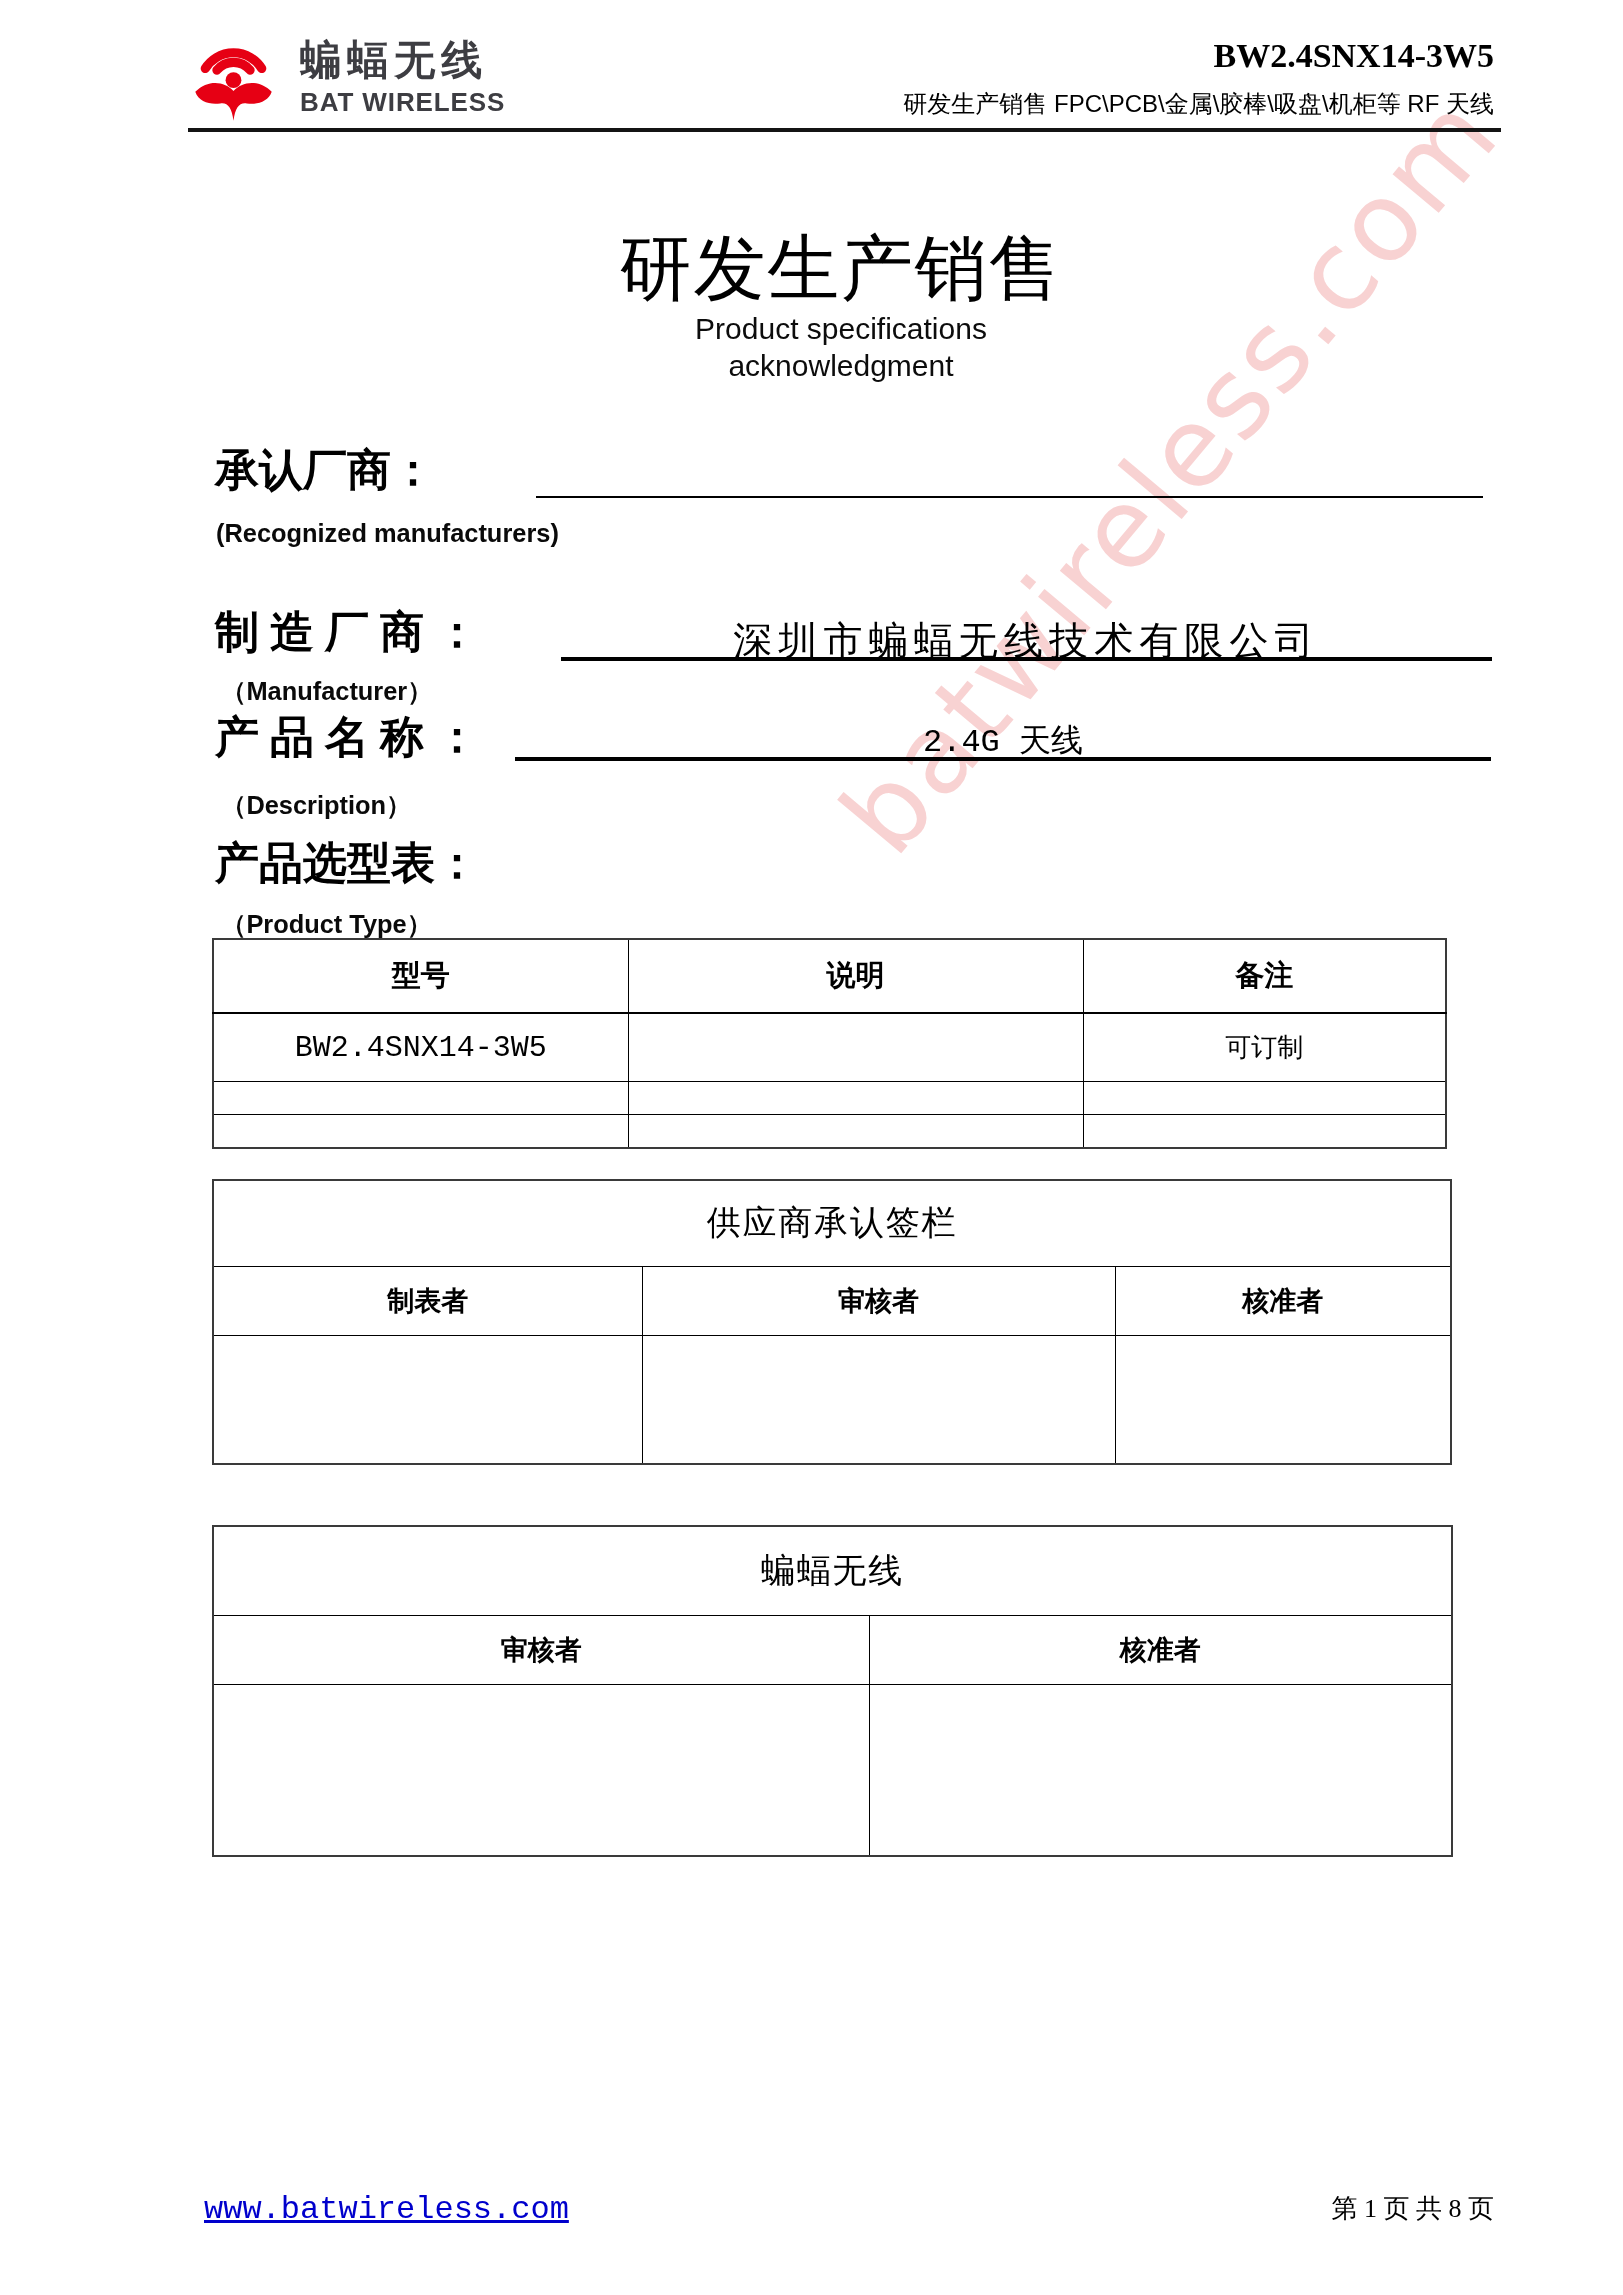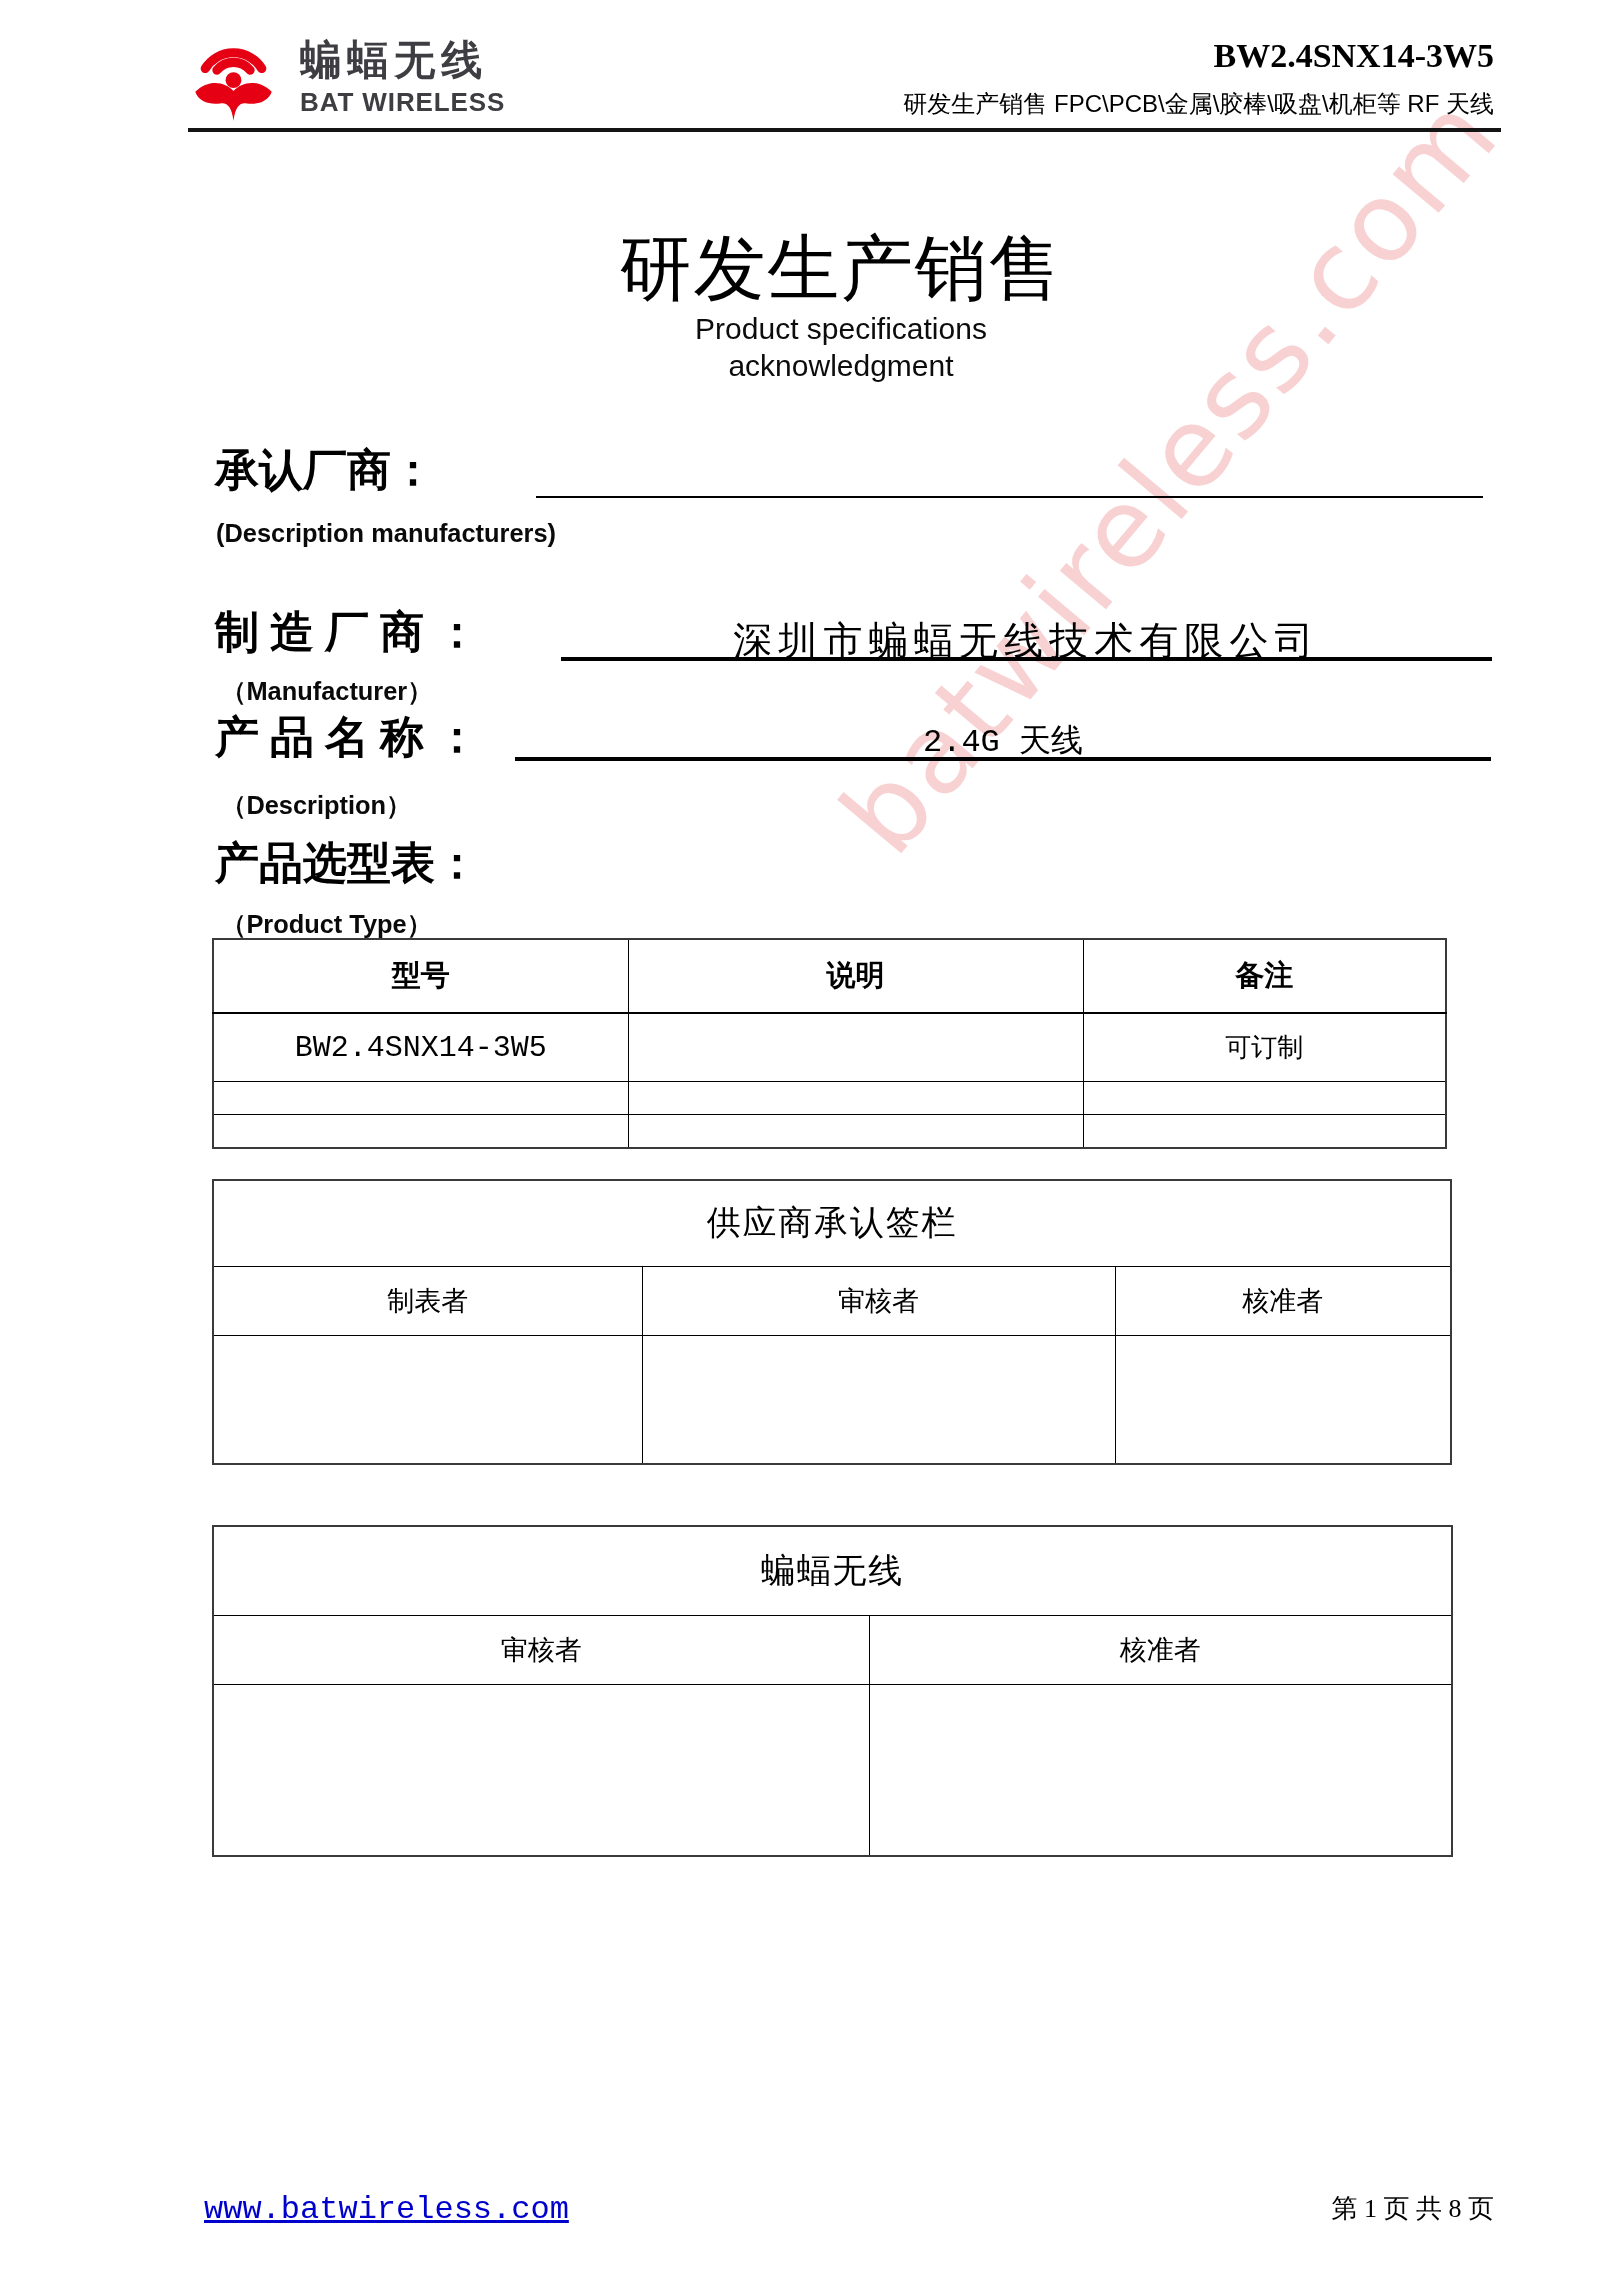--- a/index.html
+++ b/index.html
@@ -106,21 +106,21 @@
   .model-cell{font-size:30px;}
   .remark-cell{font-size:26px;}
 
   .sig-table .title-cell{
     text-align:center;vertical-align:middle;
     font-family:"Liberation Sans","DejaVu Sans",sans-serif;
     font-size:34px;letter-spacing:1.8px;
   }
   .sig-table th{
     font-family:"Liberation Sans","DejaVu Sans",sans-serif;
-    font-weight:normal;font-size:27px;text-align:center;vertical-align:middle;
+    font-weight:bold;font-size:27px;text-align:center;vertical-align:middle;
   }
   .st{top:1179px;width:1238px;}
   .st .r-title{height:86px;}
   .st .r-head{height:44px;}
   .st .r-sig{height:129px;}
   .ct{top:1525px;width:1238px;}
   .ct .r-title{height:89px;}
   .ct .r-head{height:46px;}
   .ct .r-sig{height:172px;}
 
@@ -158,21 +158,21 @@
     <div class="abs tagline">研发生产销售 FPC\PCB\金属\胶棒\吸盘\机柜等 RF 天线</div>
     <div class="abs header-rule"></div>
 
     <div class="abs doc-title">研发生产销售</div>
     <div class="abs doc-subtitle sub2">acknowledgment</div>
     <div class="abs doc-subtitle sub1">Product specifications</div>
 
     <div class="abs field-label" style="top:441px">承认厂商：</div>
     <div class="abs field-value" style="left:536px;top:449px;width:947px;font-size:35px"></div>
     <div class="abs uline" style="left:536px;top:496px;width:947px;height:1.8px"></div>
-    <div class="abs sub-label" style="left:216px;top:519px">(Description manufacturers)</div>
+    <div class="abs sub-label" style="left:216px;top:519px">(Recognized manufacturers)</div>
 
     <div class="abs field-label" style="top:603px">制 造 厂 商 ：</div>
     <div class="abs field-value" style="left:561px;top:614px;width:931px;font-size:39px;letter-spacing:6.1px">深圳市蝙蝠无线技术有限公司</div>
     <div class="abs uline" style="left:561px;top:657px;width:931px;height:3.5px"></div>
     <div class="abs sub-label" style="left:221px;top:675px">（Manufacturer）</div>
 
     <div class="abs field-label" style="top:708px">产 品 名 称 ：</div>
     <div class="abs field-value mono" style="left:515px;top:719px;width:976px;font-size:32px">2.4G 天线</div>
     <div class="abs uline" style="left:515px;top:757px;width:976px;height:3.5px"></div>
     <div class="abs sub-label" style="left:221px;top:789px">（Description）</div>

